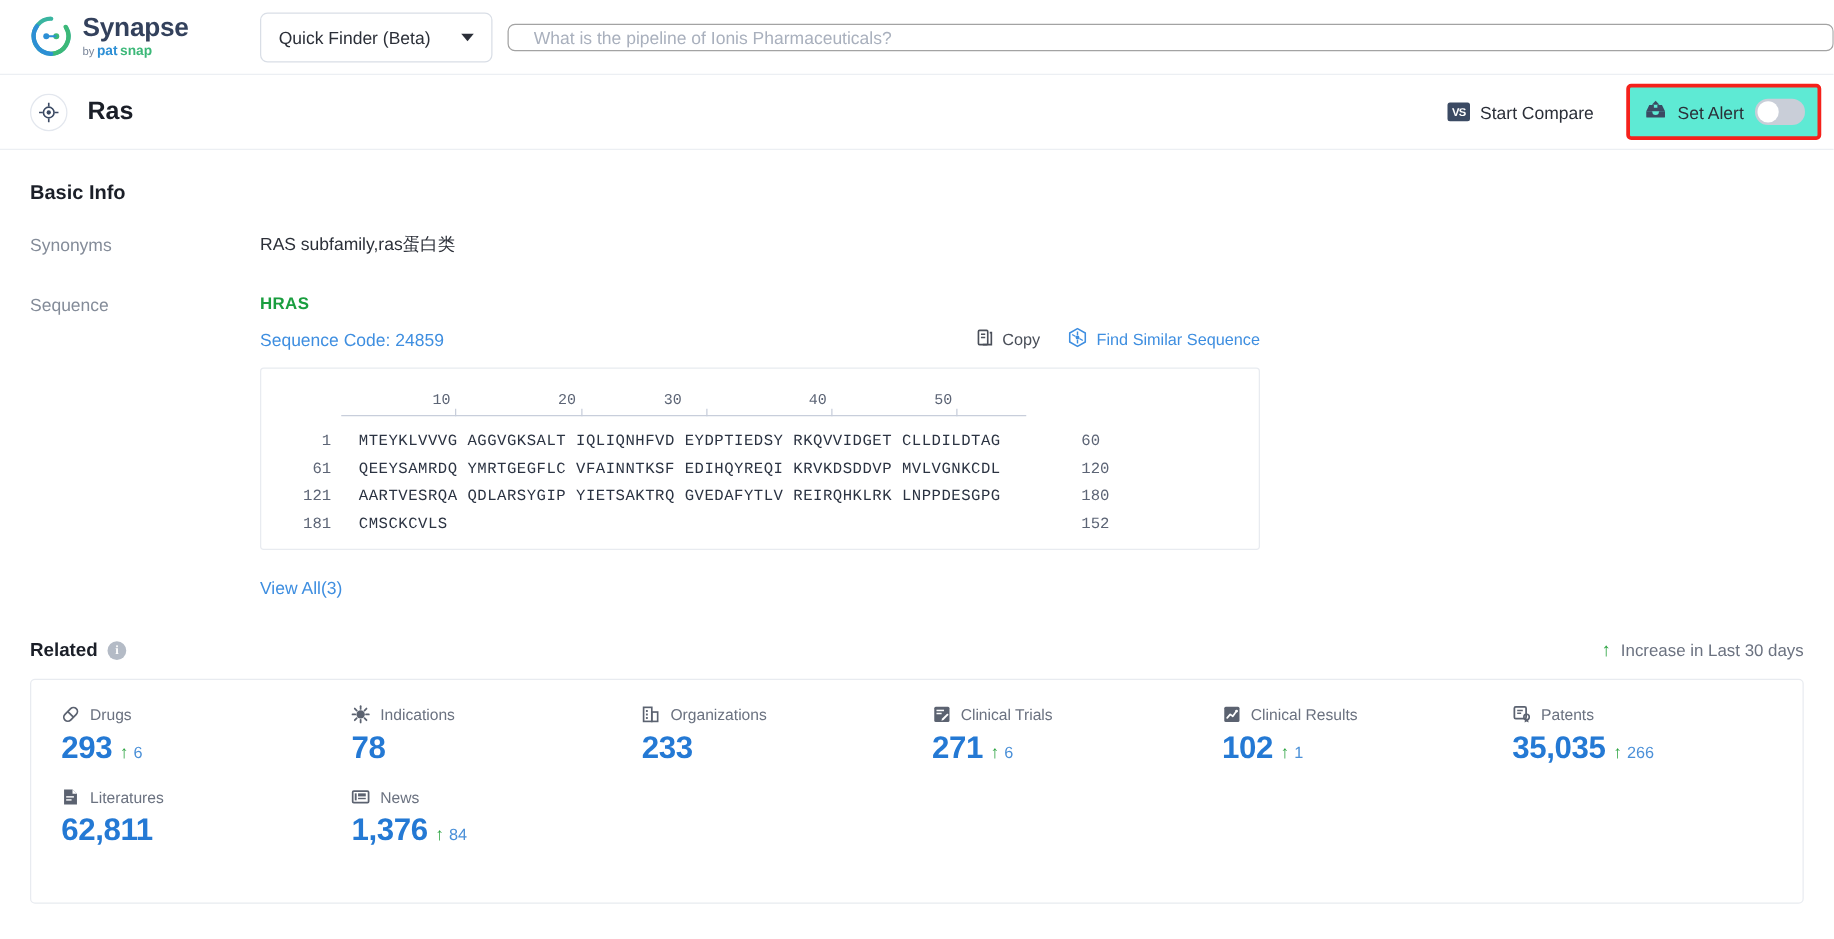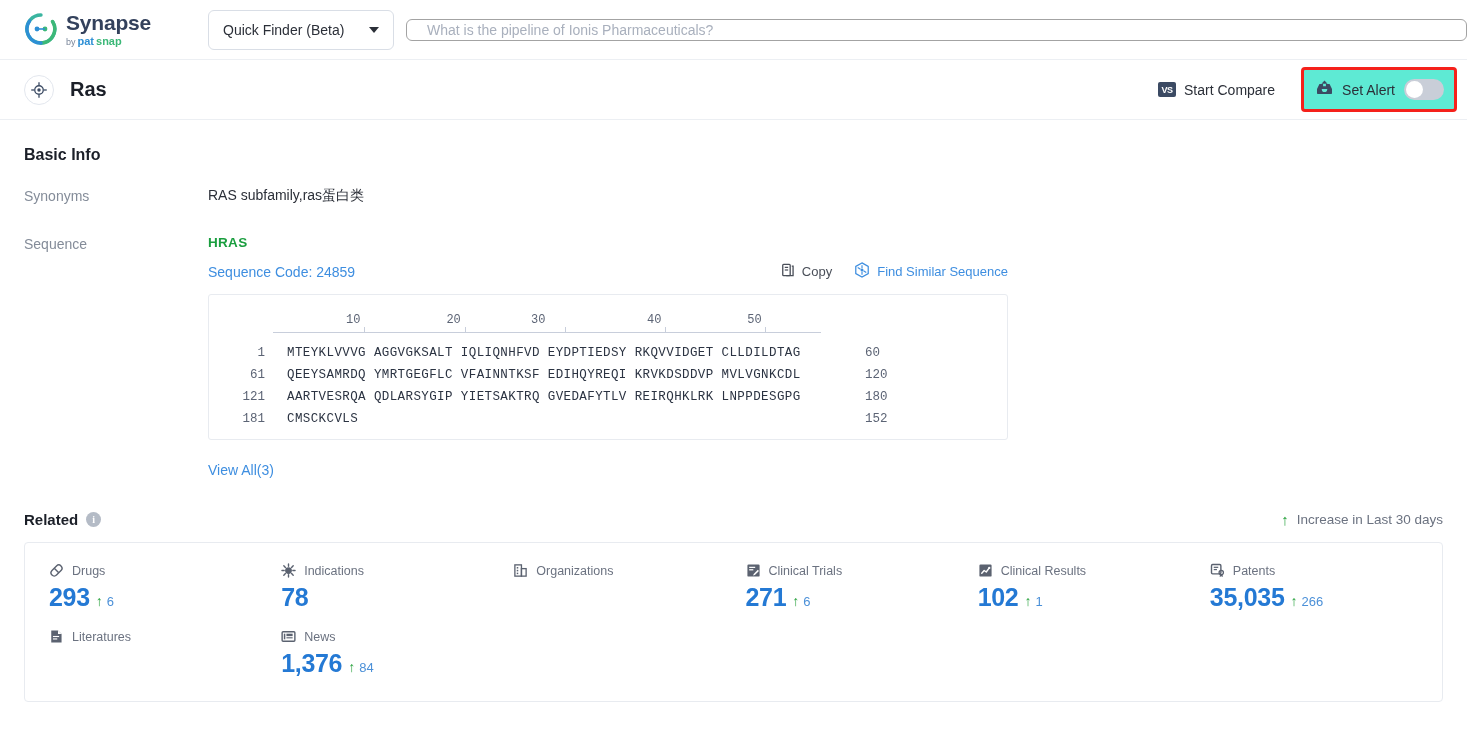--- a/index.html
+++ b/index.html
@@ -220,21 +220,21 @@
     display: flex; align-items: center; gap: 8px;
     font-size: 13.5px; color: #6b7280;
   }
   .up-ico { color: #2aa33f; font-size: 15px; line-height: 1; }
 
   .related-card {
     margin-top: 14px;
     border: 1px solid #e8ebf0;
     border-radius: 4px;
     padding: 20px 0 24px 0;
-    height: 160px;
+    height: 180px;
   }
   .stat-grid {
     display: grid;
     grid-template-columns: repeat(6, 1fr);
     row-gap: 17px;
     padding-left: 24px;
   }
   .stat-label {
     display: flex; align-items: center; gap: 8px;
     font-size: 12.5px; color: #6b7280;
@@ -469,20 +469,23 @@
           <div class="stat-label">
             <span class="ico"><svg viewBox="0 0 16 16" width="15" height="15">
                 <rect x="2" y="2" width="7" height="12" fill="none" stroke="#5b6270" stroke-width="1.4"></rect>
                 <rect x="9" y="6" width="5" height="8" fill="none" stroke="#5b6270" stroke-width="1.4"></rect>
                 <rect x="4" y="4.3" width="1.6" height="1.6" fill="#5b6270"></rect>
                 <rect x="4" y="7.3" width="1.6" height="1.6" fill="#5b6270"></rect>
                 <rect x="4" y="10.3" width="1.6" height="1.6" fill="#5b6270"></rect>
               </svg></span>
             <span>Organizations</span>
           </div>
+          <div class="stat-value-row">
+            <span class="stat-value">233</span>
+          </div>
         </div>
         <div>
           <div class="stat-label">
             <span class="ico"><svg viewBox="0 0 16 16" width="15" height="15">
                 <rect x="1.5" y="1.5" width="13" height="13" rx="1.3" fill="#5b6270"></rect>
                 <rect x="3.4" y="4" width="6.4" height="1.3" fill="#fff"></rect>
                 <rect x="3.4" y="6.6" width="4.4" height="1.3" fill="#fff"></rect>
                 <path d="M12.6 7.2 L8.2 11.6 L7.6 13.4 L9.4 12.8 L13.8 8.4 Z" fill="#fff"></path>
               </svg></span>
             <span>Clinical Trials</span>
@@ -534,20 +537,23 @@
         <div>
           <div class="stat-label">
             <span class="ico"><svg viewBox="0 0 16 16" width="15" height="15">
                 <path d="M2.4 1.6 L9.6 1.6 L13.4 5.4 L13.4 14.4 L2.4 14.4 Z" fill="#5b6270"></path>
                 <path d="M9.6 1.6 L9.6 5.4 L13.4 5.4" fill="#fff"></path>
                 <rect x="4.2" y="7.4" width="6.6" height="1.2" fill="#fff"></rect>
                 <rect x="4.2" y="10" width="4.6" height="1.2" fill="#fff"></rect>
               </svg></span>
             <span>Literatures</span>
           </div>
+          <div class="stat-value-row">
+            <span class="stat-value">62,811</span>
+          </div>
         </div>
         <div>
           <div class="stat-label">
             <span class="ico"><svg viewBox="0 0 16 16" width="15" height="15">
                 <rect x="1.2" y="3" width="13.6" height="10" rx="1" fill="none" stroke="#5b6270" stroke-width="1.5"></rect>
                 <rect x="3" y="5" width="1.6" height="6" fill="#5b6270"></rect>
                 <rect x="5.8" y="5" width="6.6" height="2.6" fill="#5b6270"></rect>
                 <rect x="5.8" y="8.8" width="6.6" height="1.2" fill="#5b6270"></rect>
               </svg></span>
             <span>News</span>

